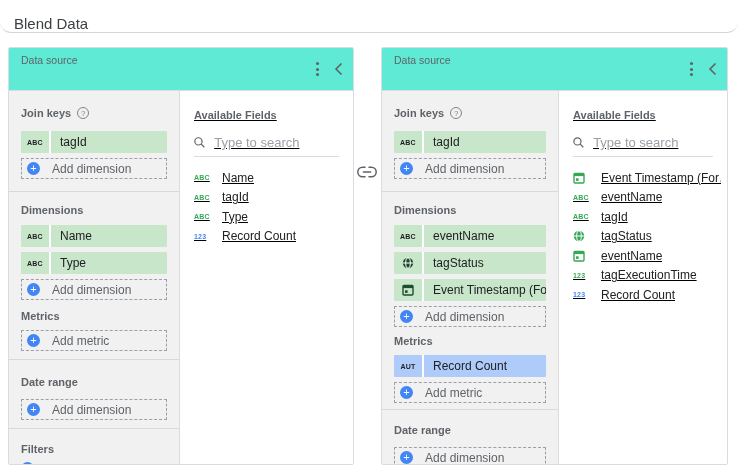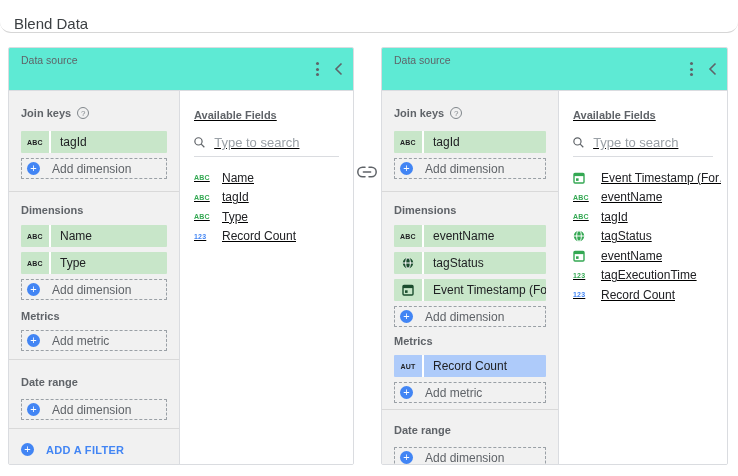--- a/index.html
+++ b/index.html
@@ -142,20 +142,21 @@
           </div>
         </div>
         <div class="block" style="padding-top:16px; padding-bottom:8px;">
           <div class="section-label" style="margin-bottom:10px;">Date range</div>
           <div class="add-btn">
             <span class="plus">+</span>
             <span class="add-label">Add dimension</span>
           </div>
         </div>
         <div class="block" style="padding-top:14px;">
+          <div class="section-label" style="margin-bottom:6px;">Filters</div>
           <div class="filter-add">
             <span class="plus">+</span>
             <span class="add-label">ADD A FILTER</span>
           </div>
         </div>
       </div>
       <div class="fields-col">
         <div class="af-title">Available Fields</div>
         <div class="search-row">
           <svg width="13" height="13" viewBox="0 0 13 13">

